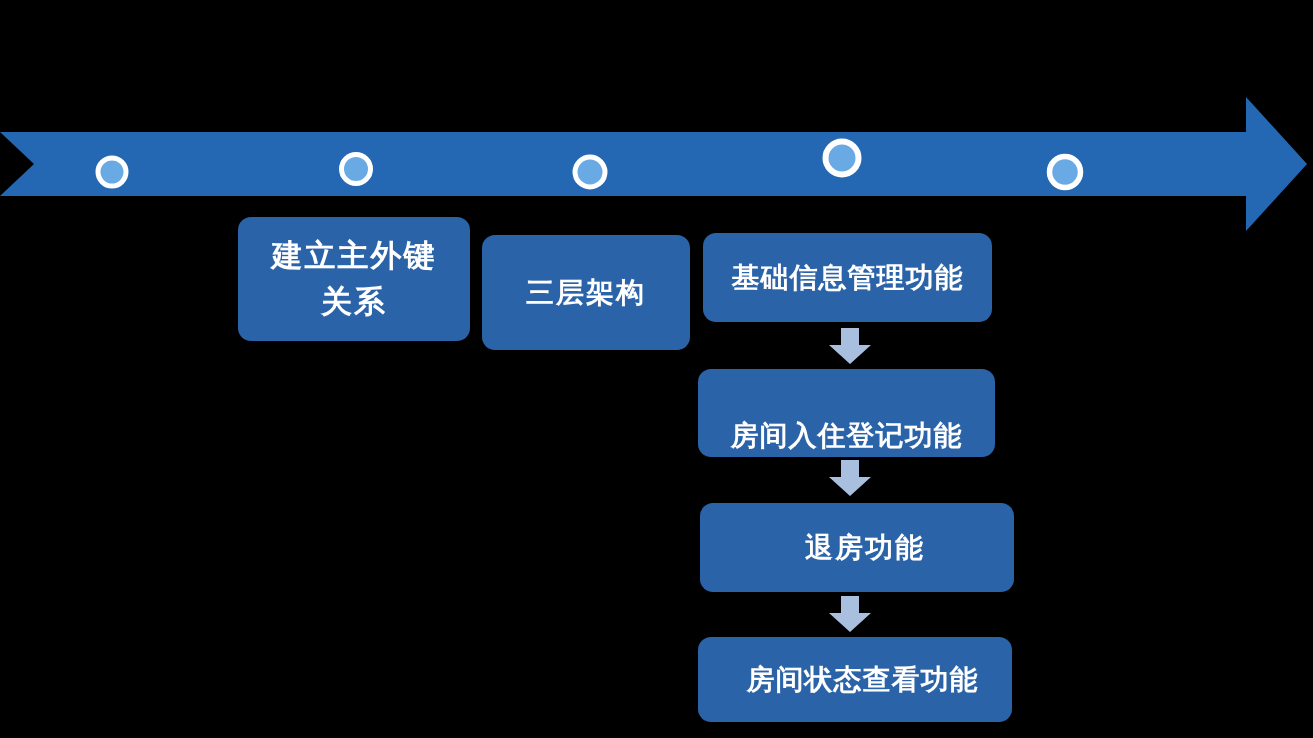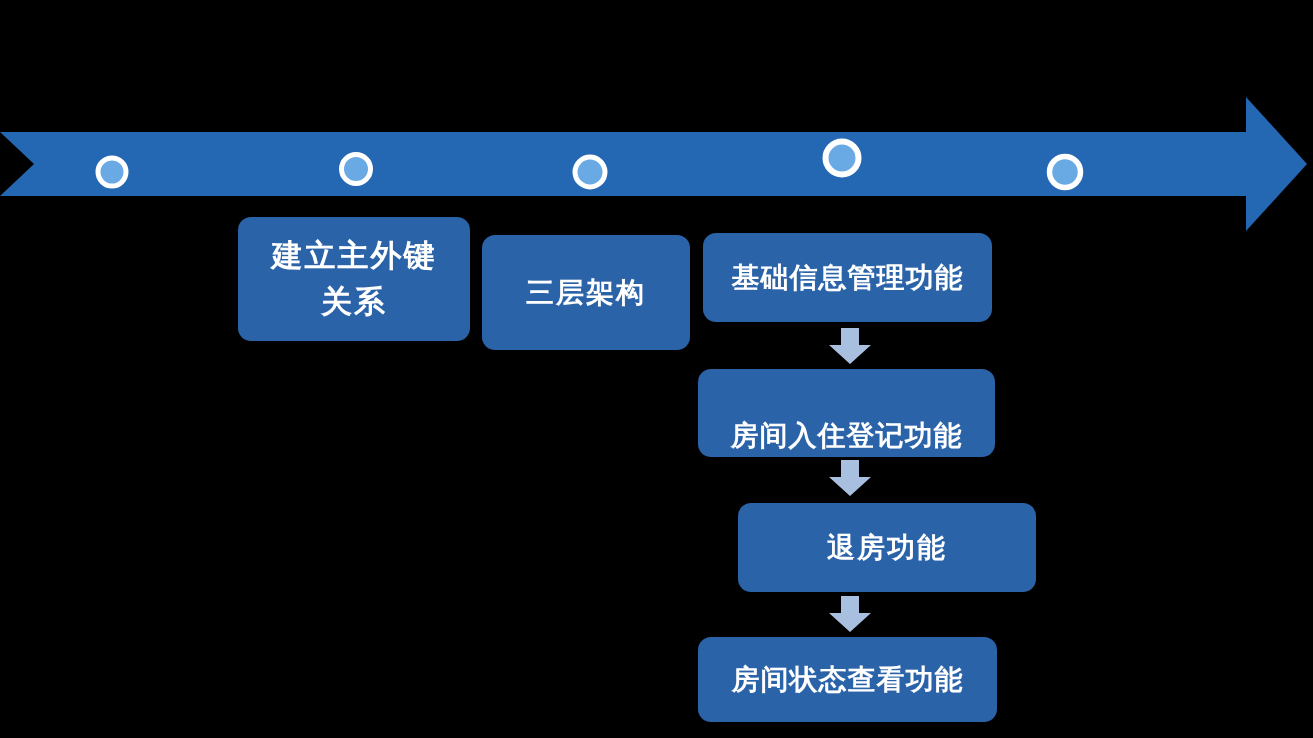--- a/index.html
+++ b/index.html
@@ -44,22 +44,22 @@
     flex-direction: column;
     align-items: center;
     justify-content: center;
     text-align: center;
     letter-spacing: 2px;
   }
   #box-1 { left: 238px; top: 217px; width: 232px; height: 124px; font-size: 31px; }
   #box-2 { left: 482px; top: 235px; width: 208px; height: 115px; }
   #box-3 { left: 703px; top: 233px; width: 289px; height: 89px; letter-spacing: 1px; justify-content: center; }
   #box-4 { left: 698px; top: 369px; width: 297px; height: 88px; letter-spacing: 1px; justify-content: flex-end; }
-  #box-5 { left: 738px; top: 503px; width: 298px; height: 89px; }
-  #box-6 { left: 698px; top: 637px; width: 299px; height: 85px; letter-spacing: 1px; }
+  #box-5 { left: 700px; top: 503px; width: 298px; height: 89px; padding-left: 16px; }
+  #box-6 { left: 698px; top: 637px; width: 299px; height: 85px; letter-spacing: 1px; padding-left: 15px; }
 </style>
 </head>
 <body>
 
 <div id="canvas">
 
   <svg class="bg-svg" viewBox="0 0 1313 738">
 
     <polygon class="main-arrow" points="0,132 1246,132 1246,97 1307,164 1246,231 1246,196 0,196 34,164"></polygon>
 

